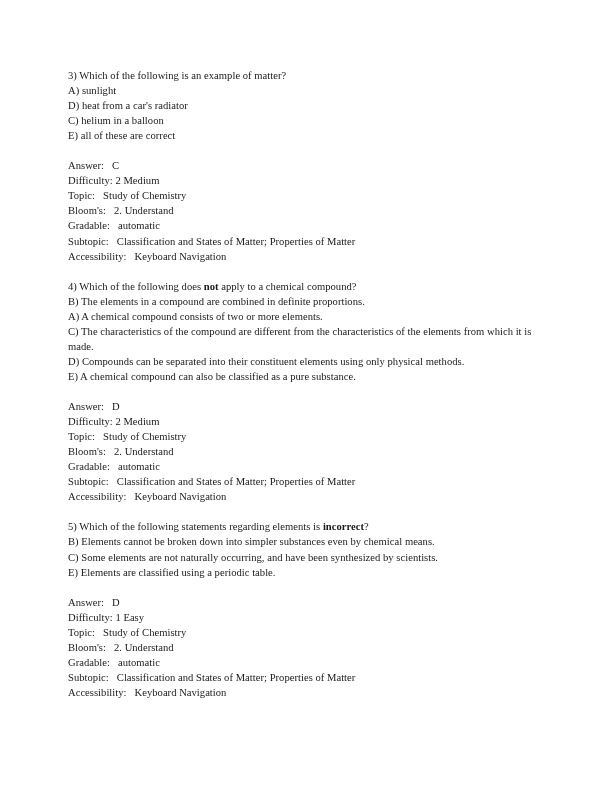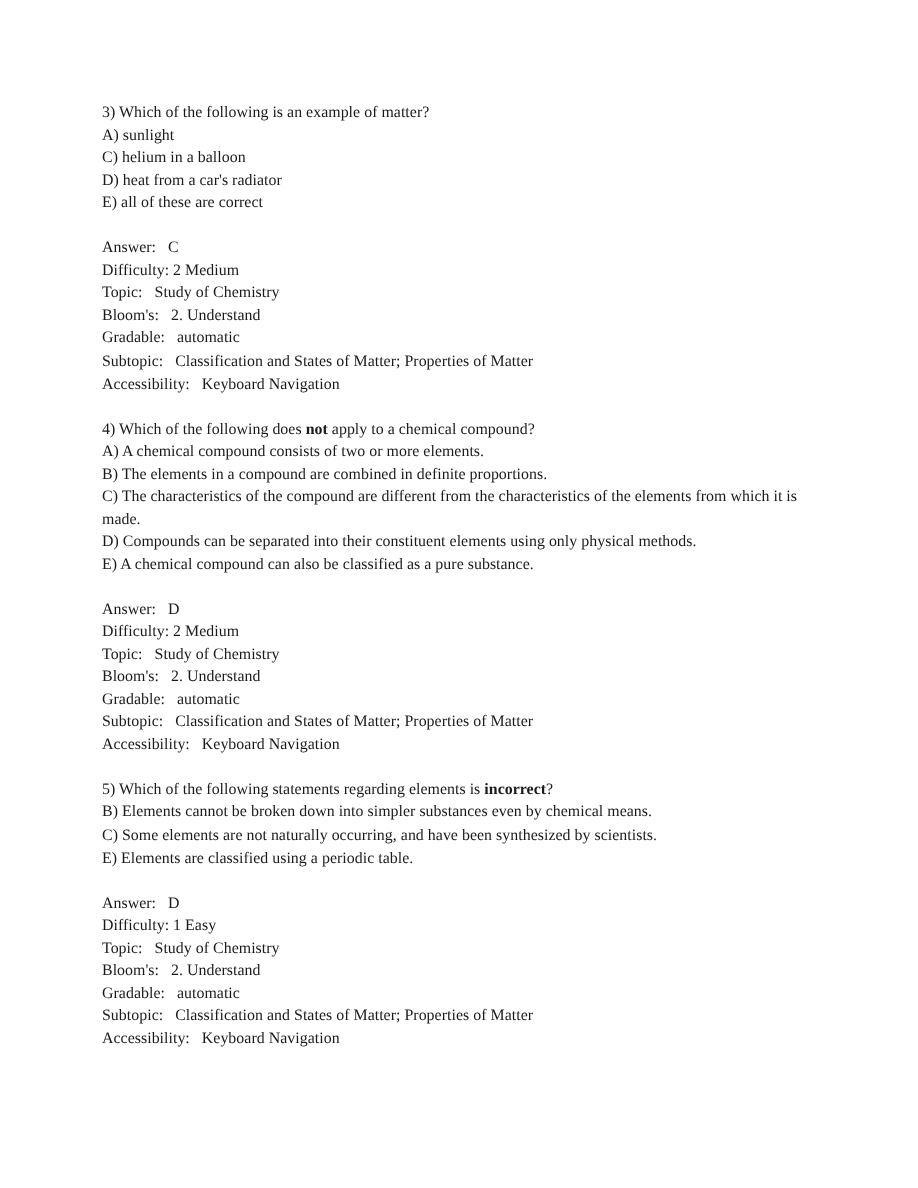--- a/index.html
+++ b/index.html
@@ -54,39 +54,39 @@
 </style>
 </head>
 <body>
 
 <div class="page">
   <div class="content">
 
     <div class="qblock">
       <p class="line stem"><span>3) Which of the following is an example of matter?</span></p>
       <p class="line opt">A) sunlight</p>
+      <p class="line opt">D) heat from a car's radiator</p>
       <p class="line opt">C) helium in a balloon</p>
-      <p class="line opt">D) heat from a car's radiator</p>
       <p class="line opt">E) all of these are correct</p>
     </div>
 
     <div class="qblock meta">
       <p class="line">Answer:   C</p>
       <p class="line">Difficulty: 2 Medium</p>
       <p class="line">Topic:   Study of Chemistry</p>
       <p class="line">Bloom's:   2. Understand</p>
       <p class="line">Gradable:   automatic</p>
       <p class="line">Subtopic:   Classification and States of Matter; Properties of Matter</p>
       <p class="line">Accessibility:   Keyboard Navigation</p>
     </div>
 
     <div class="qblock">
       <p class="line stem"><span>4) Which of the following does </span><b class="em">not</b><span> apply to a chemical compound?</span></p>
+      <p class="line opt">B) The elements in a compound are combined in definite proportions.</p>
       <p class="line opt">A) A chemical compound consists of two or more elements.</p>
-      <p class="line opt">B) The elements in a compound are combined in definite proportions.</p>
       <p class="line opt">C) The characteristics of the compound are different from the characteristics of the elements from which it is made.</p>
       <p class="line opt">D) Compounds can be separated into their constituent elements using only physical methods.</p>
       <p class="line opt">E) A chemical compound can also be classified as a pure substance.</p>
     </div>
 
     <div class="qblock meta">
       <p class="line">Answer:   D</p>
       <p class="line">Difficulty: 2 Medium</p>
       <p class="line">Topic:   Study of Chemistry</p>
       <p class="line">Bloom's:   2. Understand</p>

